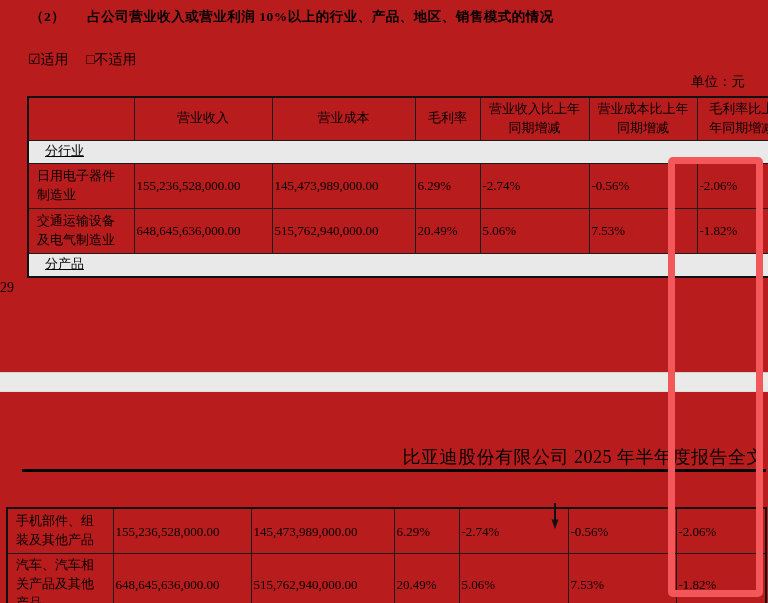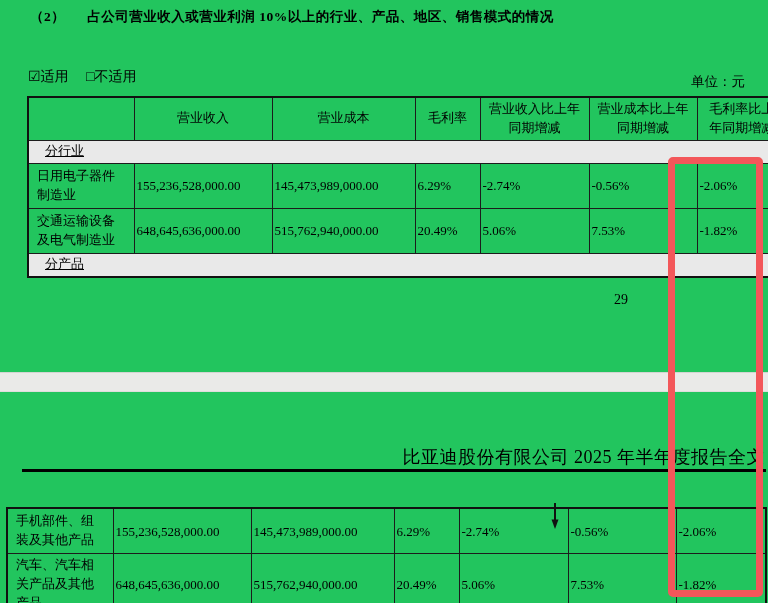--- a/index.html
+++ b/index.html
@@ -1,50 +1,50 @@
 <!DOCTYPE html>
 <html><head>
 <meta charset="utf-8">
 <style>
   html,body{margin:0;padding:0;}
   body{
     width:768px;height:603px;background:#ffffff;
     font-family:"Liberation Serif","DejaVu Serif",serif;
     color:#000;
   }
-  .page{position:relative;width:768px;height:603px;overflow:hidden;background:#22c55e;}
+  .page{position:relative;width:768px;height:603px;overflow:hidden;background:#b91c1c;}
 
   .doc-title{
     position:absolute;left:30px;top:8px;width:716px;
     font-size:13.5px;font-weight:bold;letter-spacing:.5px;
   }
   .doc-title .num{margin-right:22px;}
 
-  .applicable-line{position:absolute;left:28px;top:68px;font-size:14px;}
+  .applicable-line{position:absolute;left:28px;top:51px;font-size:14px;}
   .applicable-line .box2{margin-left:14px;}
 
   .unit-label{position:absolute;right:23px;top:73px;font-size:13.5px;}
 
   table.fin{
     position:absolute;left:6px;border-collapse:collapse;table-layout:fixed;
     width:759px;font-size:13px;
   }
   table.fin{border:2px solid #111;}
   table.fin td{border:1px solid #1c1c1c;vertical-align:middle;line-height:1.45;overflow:hidden;}
   .t1{top:96px;margin-left:21px;}
   .t2{top:507px;}
 
   td.hdr{height:36px;text-align:center;padding:2px 8px;}
   td.sec{height:20px;background:#e9e9e9;text-align:left;padding:1px 4px 1px 16px;text-decoration:underline;}
   td.lbl{height:38px;text-align:left;padding:2px 11px 2px 8px;}
   td.num{text-align:left;padding:4px 8px 2px 2px;}
   tr.r40 td{height:38px;}
   tr.r45 td{height:43px;}
 
-  .page-number{position:absolute;top:292px;left:0;width:628px;text-align:right;font-size:14px;}
+  .page-number{position:absolute;top:280px;left:0;width:628px;text-align:left;font-size:14px;}
 
   .page-separator{
     position:absolute;left:0;top:372px;width:768px;height:18px;
     background:#eaeae8;border-top:1px solid #d4d4d2;border-bottom:1px solid #dededc;
   }
 
   .running-header{position:absolute;top:445px;right:3px;font-size:18px;letter-spacing:.5px;}
   .header-rule{position:absolute;top:469px;left:22px;width:744px;height:3px;background:#000;}
 
   .highlight-box{

